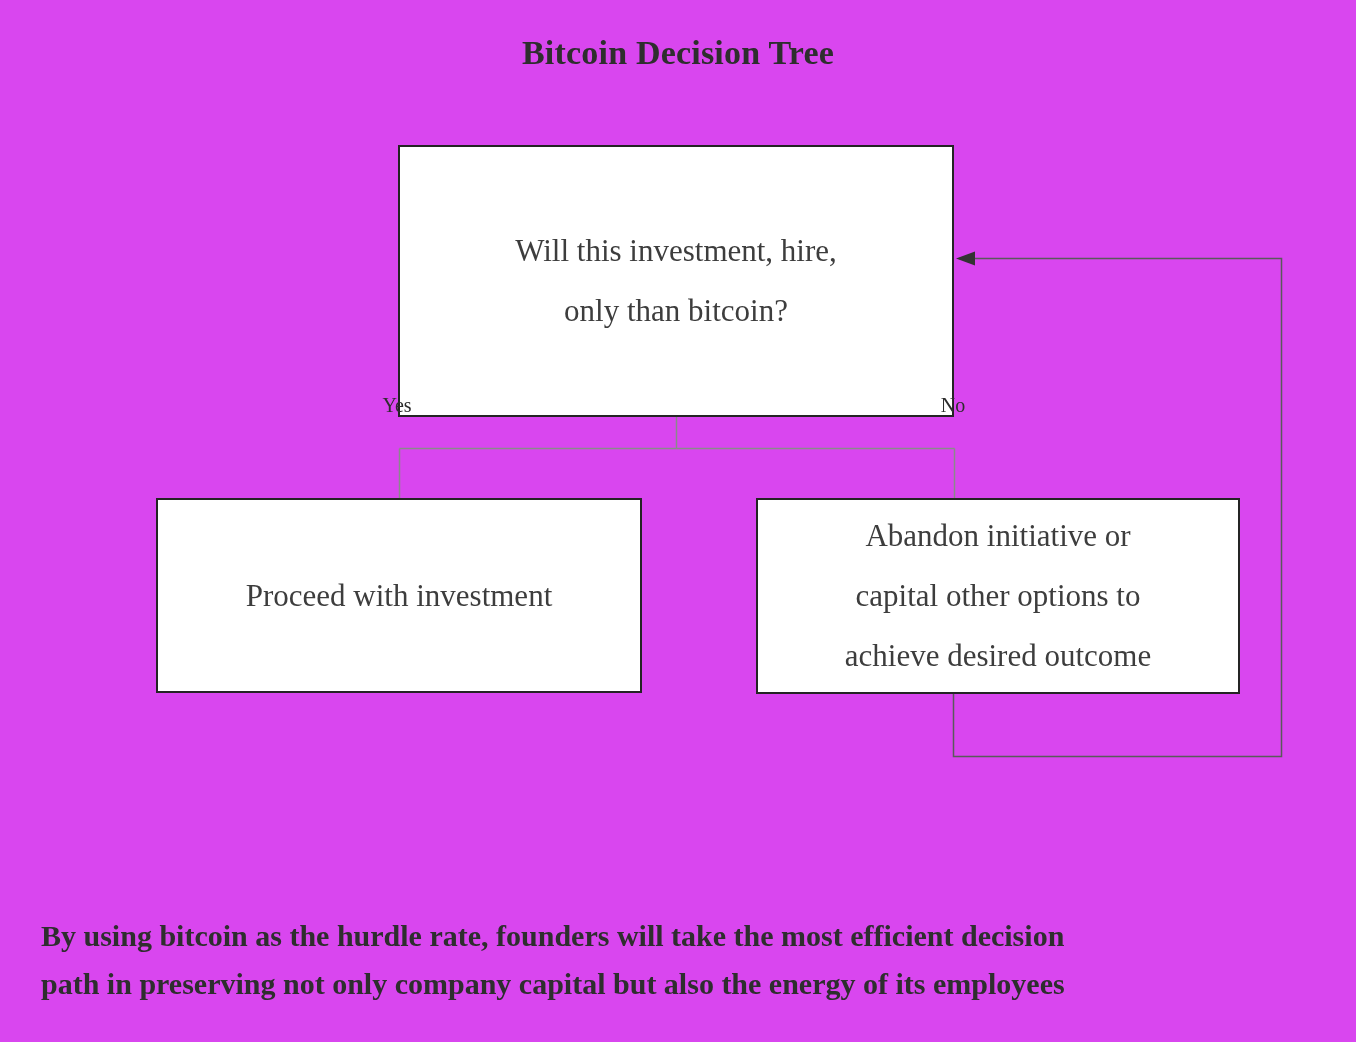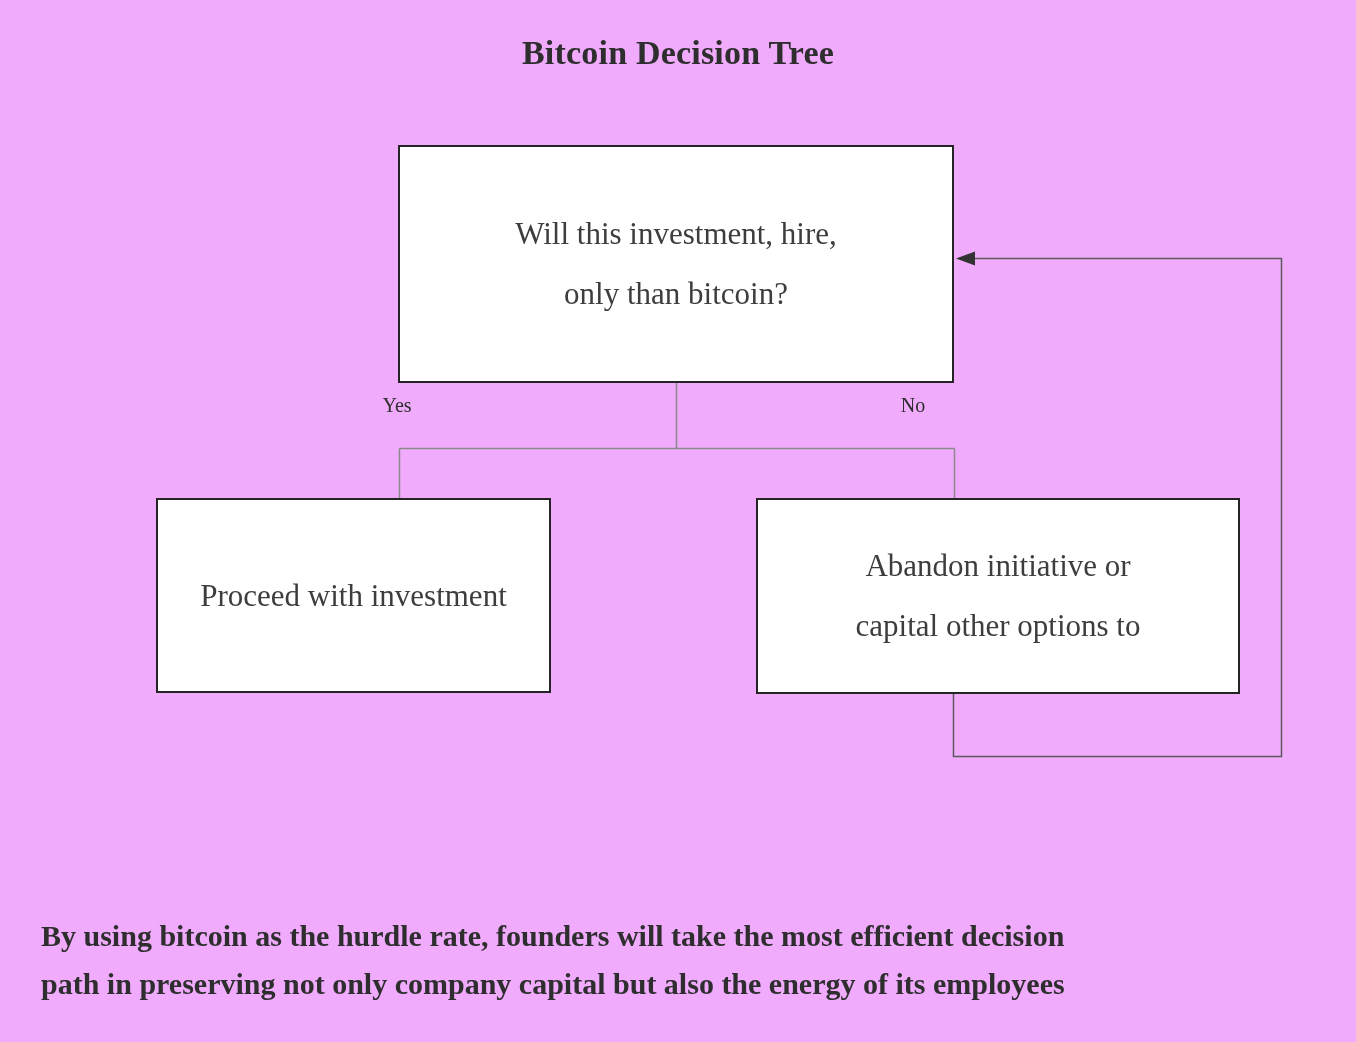--- a/index.html
+++ b/index.html
@@ -5,21 +5,21 @@
   html, body {
     margin: 0;
     padding: 0;
     background: #ffffff;
     font-family: "Liberation Serif", "DejaVu Serif", serif;
   }
   .page {
     position: relative;
     width: 1356px;
     height: 1042px;
-    background: #f0abfc;
+    background: #d946ef;
     overflow: hidden;
   }
   .page-title {
     position: absolute;
     left: 0;
     top: 34px;
     width: 1356px;
     text-align: center;
     font-size: 34px;
     font-weight: 700;
@@ -47,46 +47,46 @@
     text-align: center;
     color: #3d3d3d;
     font-size: 31px;
     line-height: 60px;
     z-index: 2;
   }
   .node-root {
     left: 398px;
     top: 145px;
     width: 556px;
-    height: 238px;
+    height: 272px;
   }
   .node-yes {
     left: 156px;
     top: 498px;
-    width: 395px;
+    width: 486px;
     height: 195px;
   }
   .node-no {
     left: 712px;
     top: 498px;
     width: 484px;
     height: 196px;
     margin-left: 44px;
   }
   .branch-label {
     position: absolute;
     top: 394px;
     transform: translateX(-50%);
     font-size: 20px;
     font-weight: 400;
     color: #2d2d2d;
     z-index: 2;
   }
   .branch-label-yes { left: 397px; }
-  .branch-label-no  { left: 913px; }
+  .branch-label-no  { left: 953px; }
   .caption {
     position: absolute;
     left: 28px;
     top: 912px;
     width: 1320px;
     font-size: 30px;
     font-weight: 700;
     color: #2e2e2e;
     line-height: 48px;
     margin-left: 13px;
@@ -122,20 +122,21 @@
 
   <div class="branch-label branch-label-no">No</div>
 
   <div class="node node-yes">
     <div>Proceed with investment</div>
   </div>
 
   <div class="node node-no">
     <div>Abandon initiative or</div>
     <div>capital other options to</div>
+    <div>achieve desired outcome</div>
   </div>
 
   <div class="caption">
     <div>By using bitcoin as the hurdle rate, founders will take the most efficient decision</div>
     <div>path in preserving not only company capital but also the energy of its employees</div>
   </div>
 
 </div>
 
 </body></html>

